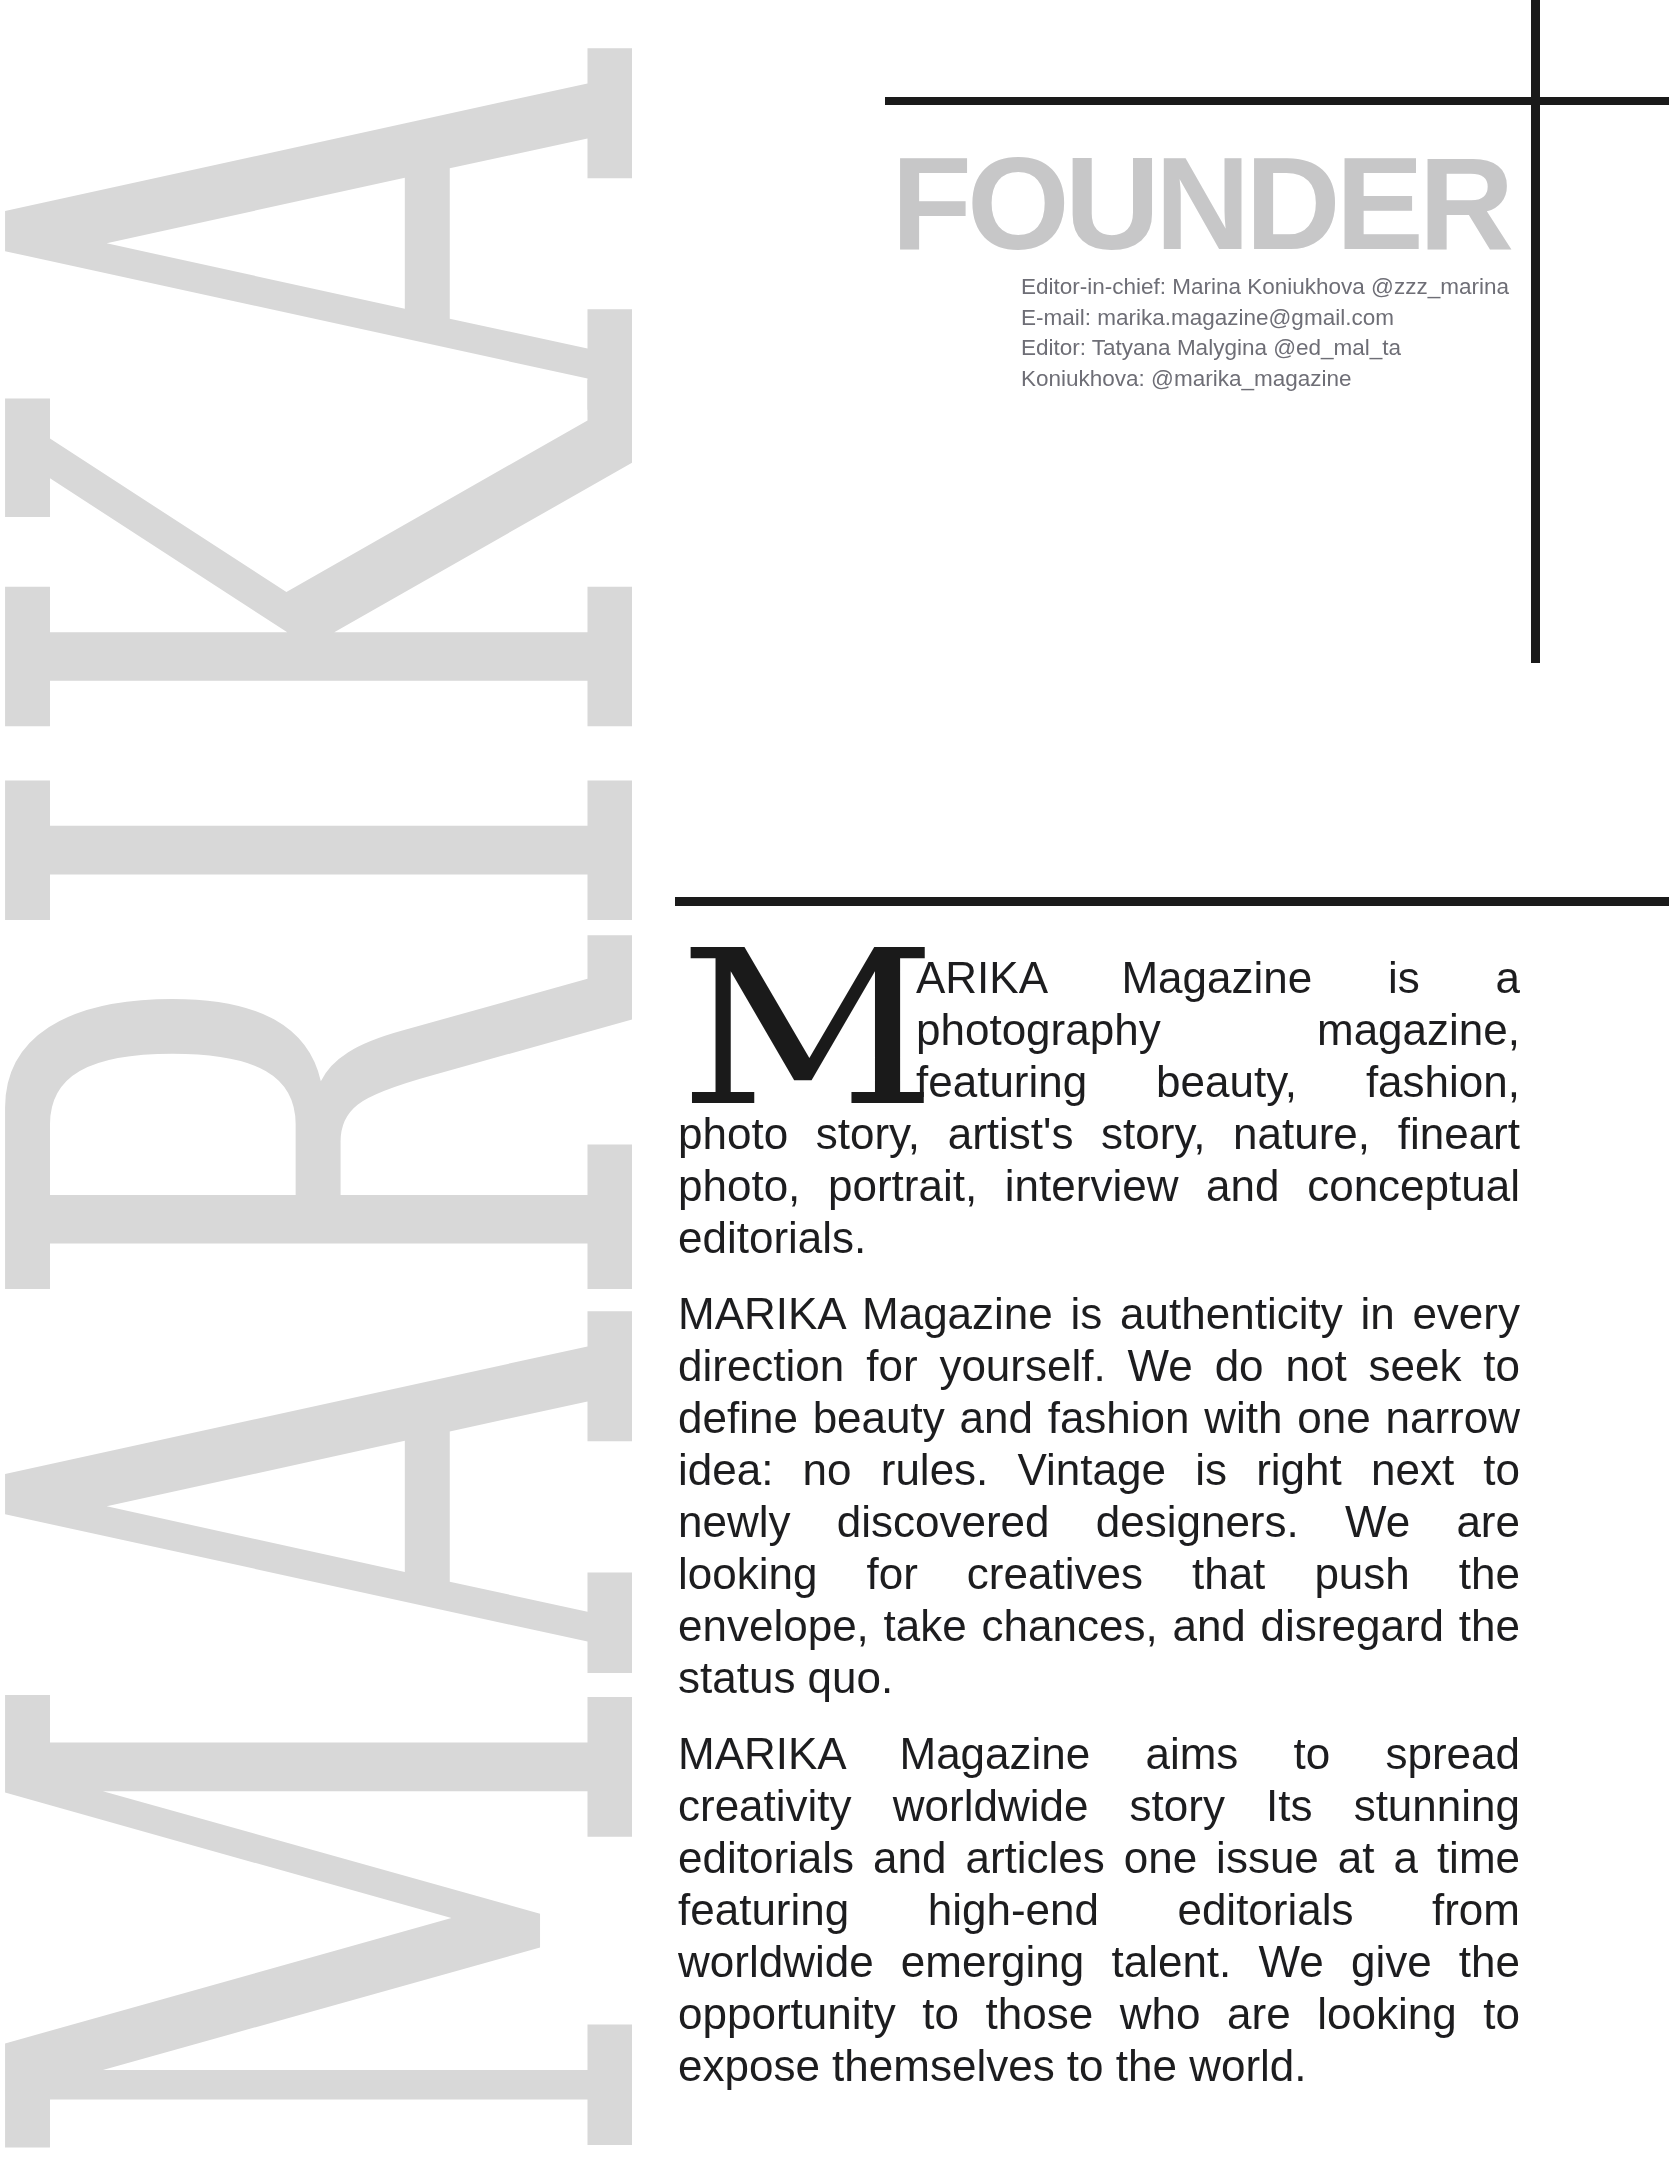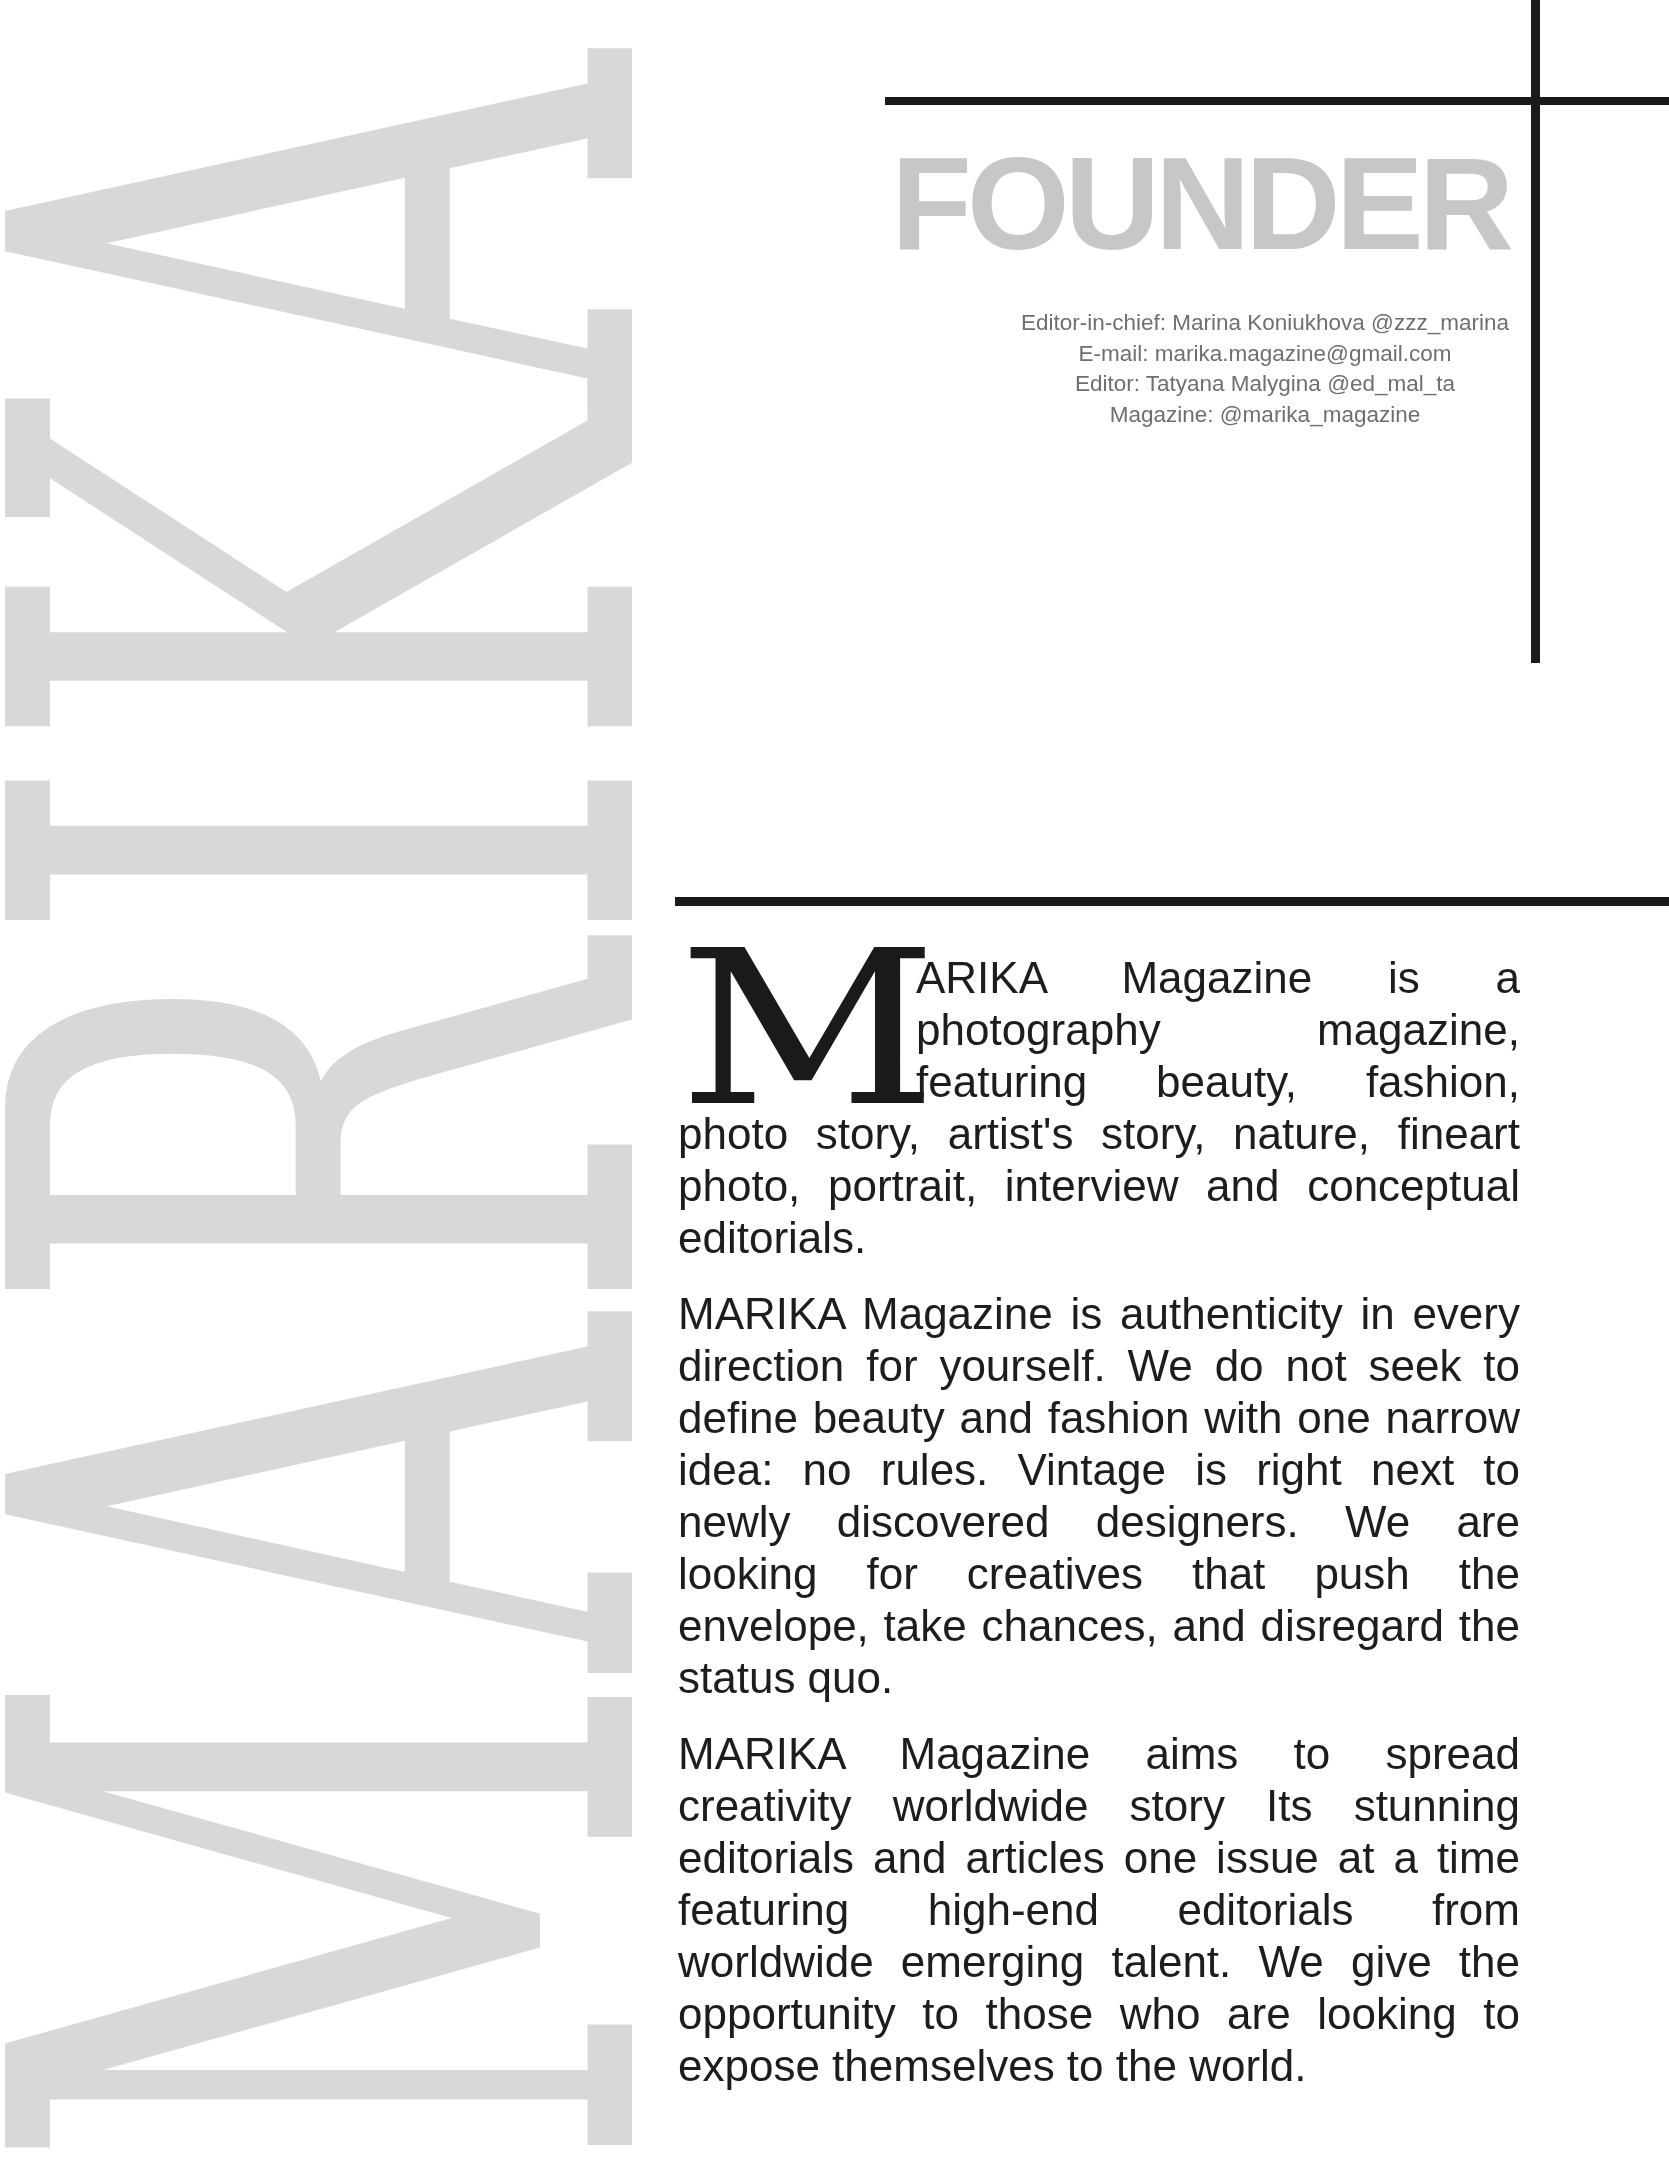--- a/index.html
+++ b/index.html
@@ -52,26 +52,25 @@
     letter-spacing: -5px;
     color: var(--founder_gray, #c7c7c8);
     white-space: nowrap;
   }
 
   
   .contact {
     position: absolute;
     top: 272px;
     right: 160px;
-    text-align: center;
+    text-align: left;
     font-size: 22.5px;
     line-height: 30.7px;
     color: var(--contact_gray, #6e6e76);
     white-space: nowrap;
-    margin-top: 36px;
   }
 
   
   .article {
     position: absolute;
     left: 678px;
     top: 952px;
     width: 842px;
     font-size: 44px;
     line-height: 52px;
@@ -107,21 +106,21 @@
 
   <div class="rule rule-top"></div>
   <div class="rule rule-vert"></div>
 
   <h1 class="founder">FOUNDER</h1>
 
   <div class="contact">
     <div class="contact-line">Editor-in-chief: Marina Koniukhova @zzz_marina</div>
     <div class="contact-line">E-mail: marika.magazine@gmail.com</div>
     <div class="contact-line">Editor: Tatyana Malygina @ed_mal_ta</div>
-    <div class="contact-line">Magazine: @marika_magazine</div>
+    <div class="contact-line">Koniukhova: @marika_magazine</div>
   </div>
 
   <div class="rule rule-article"></div>
 
   <div class="article">
     <p class="para first"><span class="dropcap-box">
           <span class="dropcap-glyph">M</span>
         </span><span>ARIKA Magazine is a photography magazine, featuring beauty, fashion, photo story, artist's story, nature, fineart photo, portrait, interview and conceptual editorials.</span></p>
     <p class="para">MARIKA Magazine is authenticity in every direction for yourself. We do not seek to define beauty and fashion with one narrow idea: no rules. Vintage is right next to newly discovered designers. We are looking for creatives that push the envelope, take chances, and disregard the status quo.</p>
     <p class="para">MARIKA Magazine aims to spread creativity worldwide story Its stunning editorials and articles one issue at a time featuring high-end editorials from worldwide emerging talent. We give the opportunity to those who are looking to expose themselves to the world.</p>

